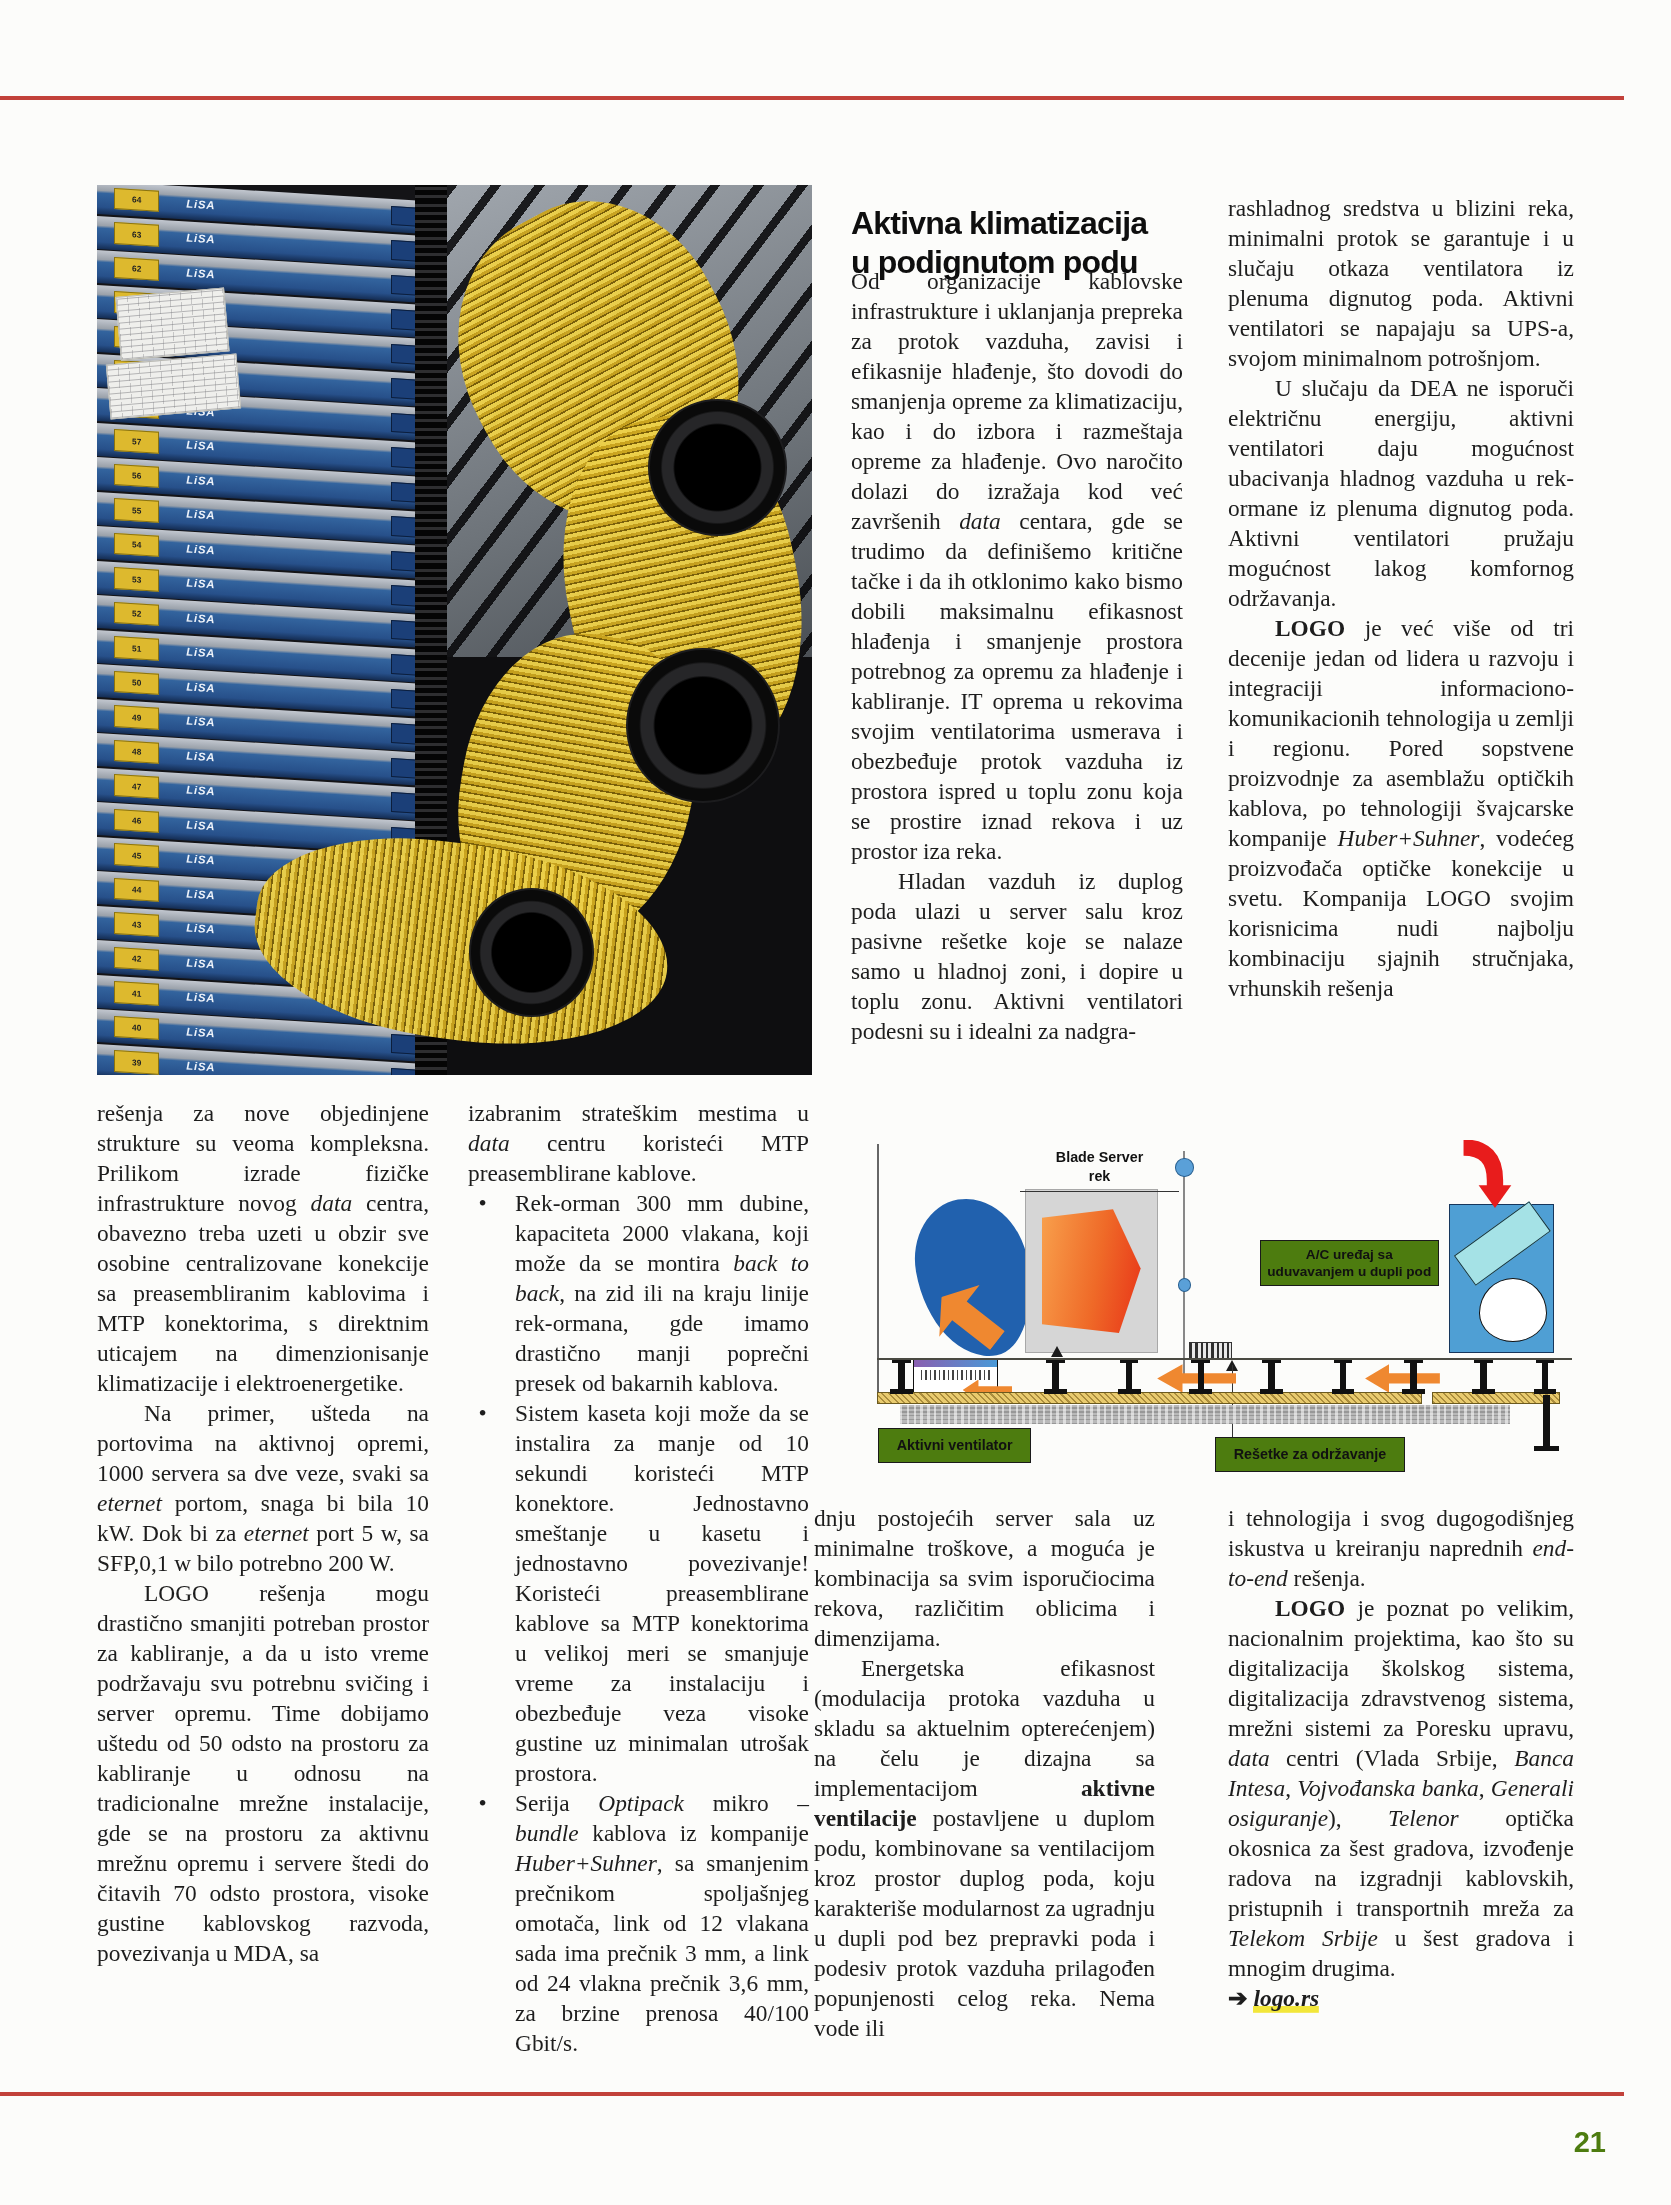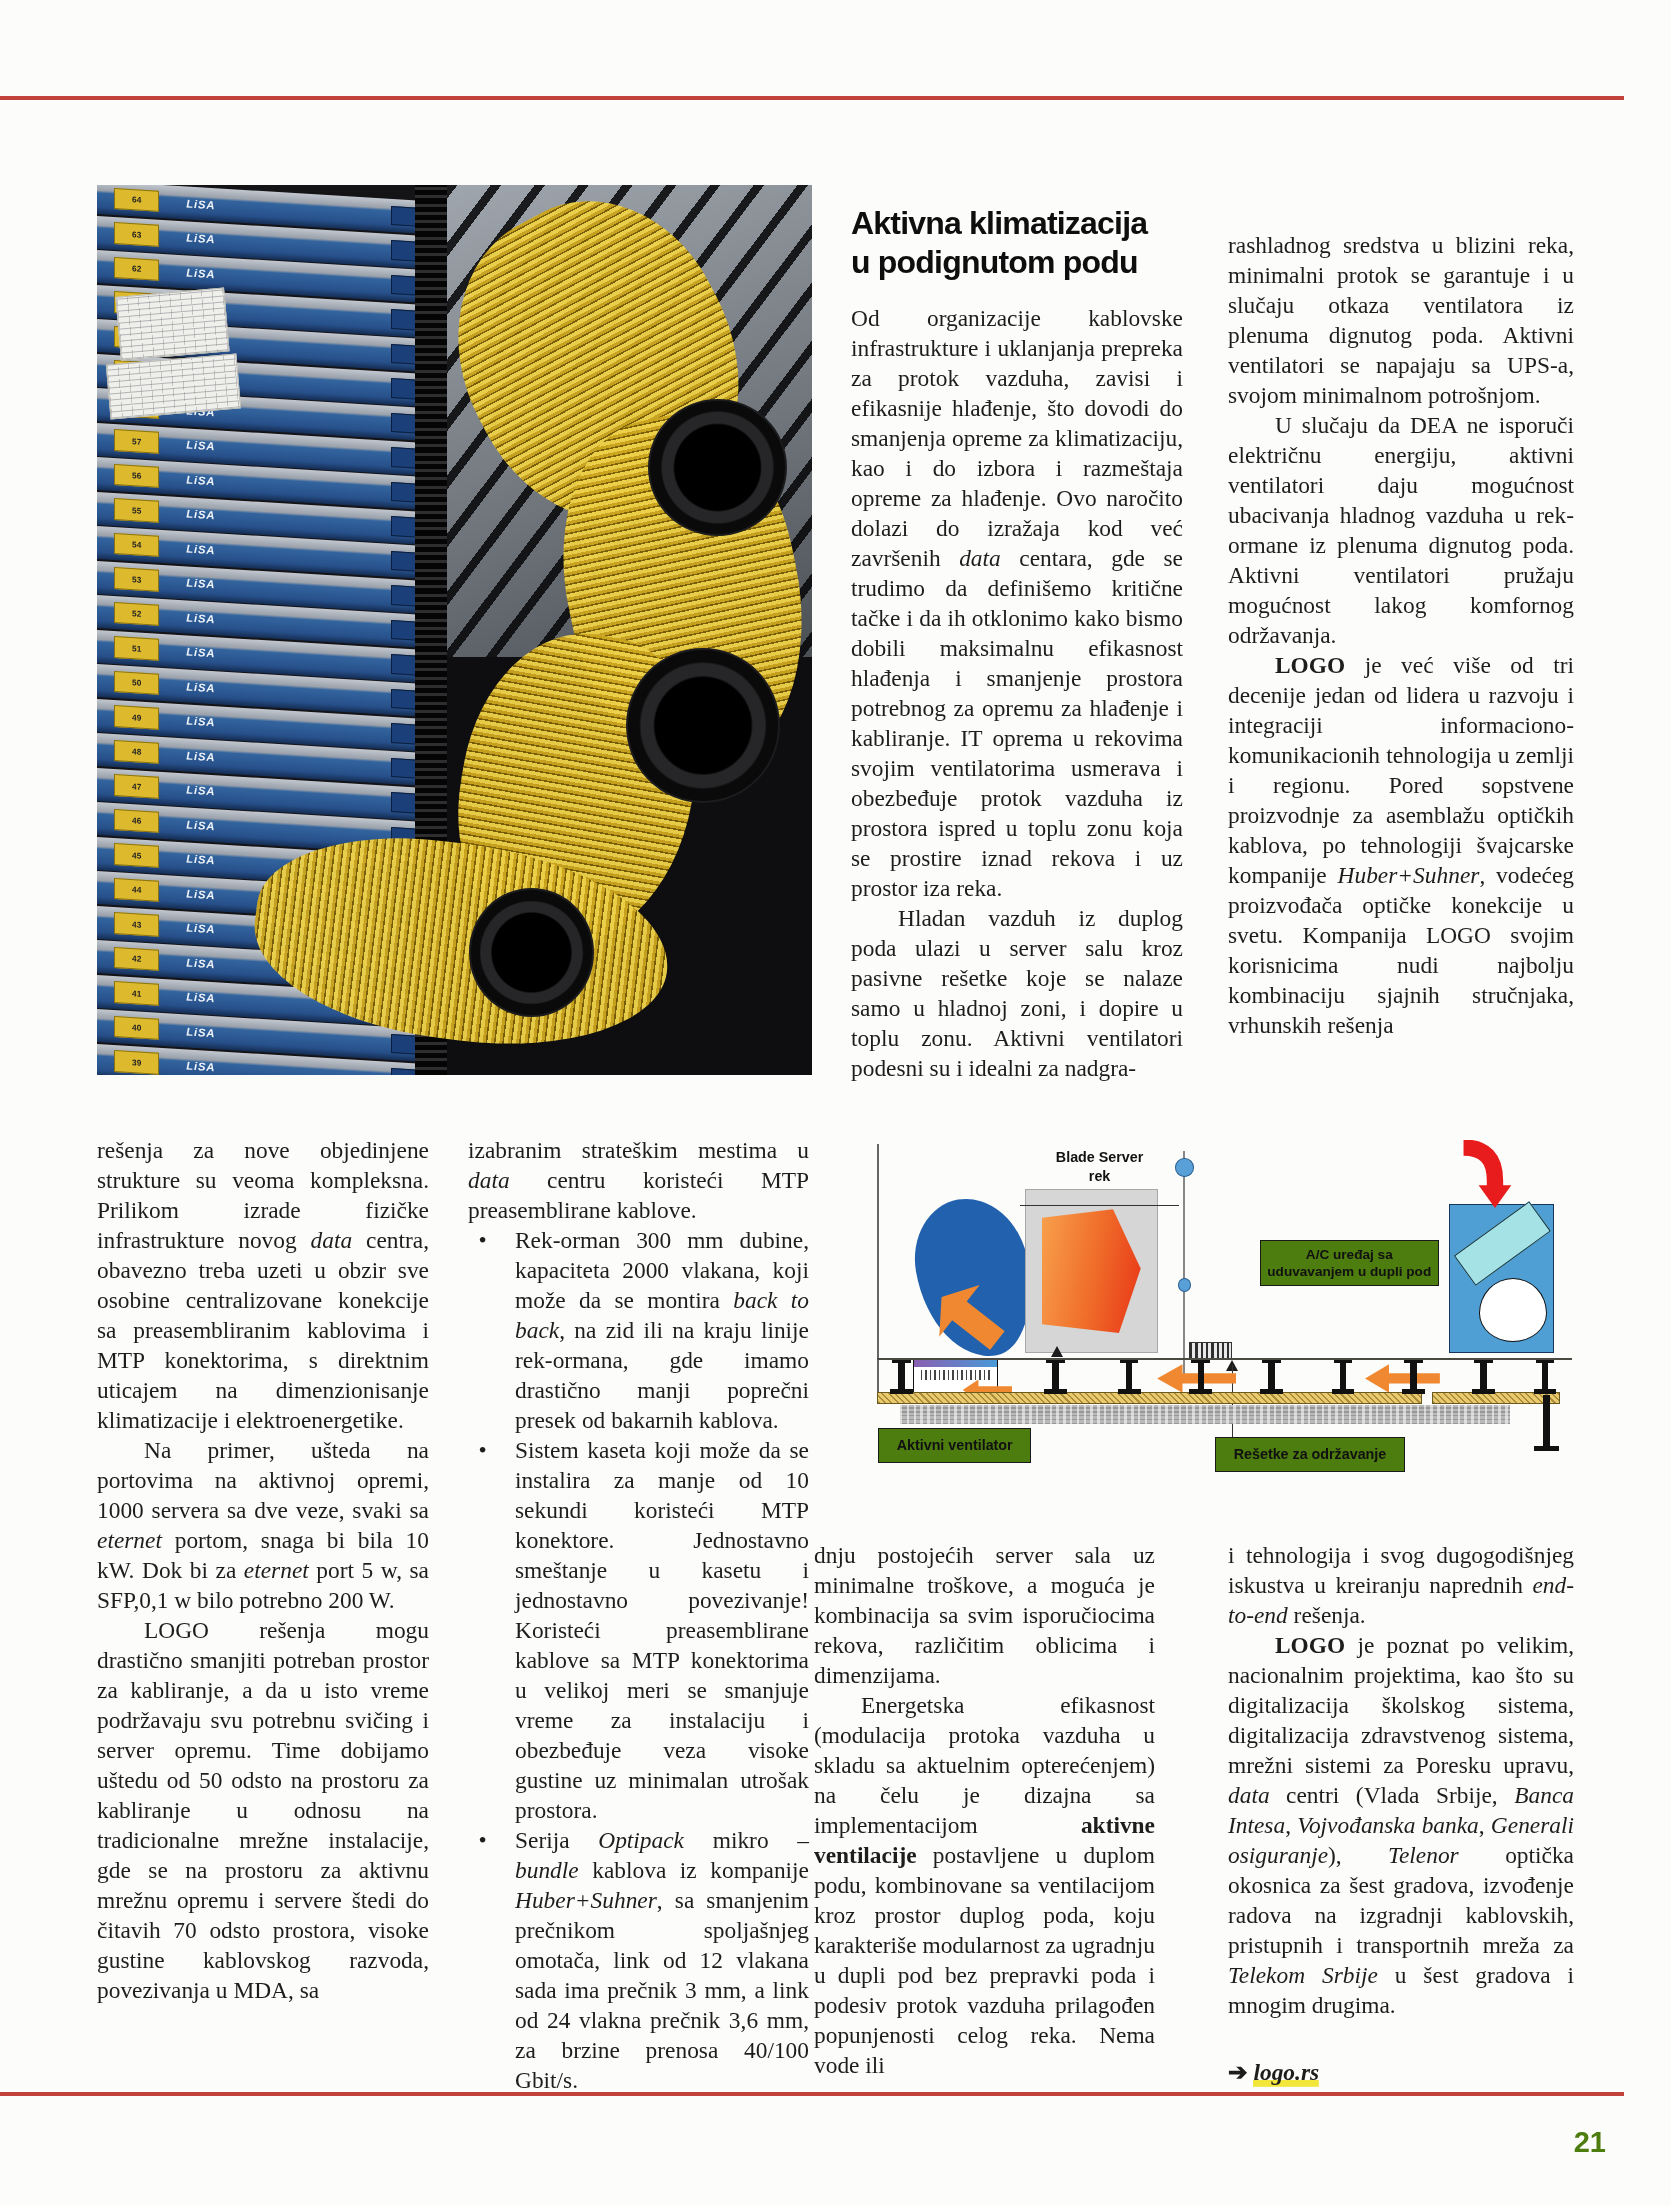--- a/index.html
+++ b/index.html
@@ -11,21 +11,21 @@
 
   
   .headline{position:absolute;left:851px;top:183px;width:370px;
             font-family:"Liberation Sans",sans-serif;font-weight:bold;
             font-size:32px;line-height:39px;letter-spacing:-0.8px;color:#0e0e0e;}
 
   
   .tcol{position:absolute;font-family:"Liberation Serif",serif;font-size:23.4px;line-height:30px;
         color:#1d1d1d;text-align:justify;}
   .tcol p{margin:0;text-indent:47px;}
-  .tcol p.ni{text-indent:0;margin-top:37px;}
+  .tcol p.ni{text-indent:0;}
   .tcol ul{margin:0;padding:0;list-style:none;}
   .tcol li{position:relative;padding-left:47px;font-family:Liberation Serif, serif;}
   .tcol li::before{content:"\2022";position:absolute;left:10.6px;top:0;}
   #col-t1{left:851px;top:266px;width:332px;height:813px;}
   #col-t2{left:1228px;top:193px;width:346px;height:886px;}
   #col-b1{left:97px;top:1098px;width:332px;height:990px;}
   #col-b2{left:468px;top:1098px;width:341px;height:990px;}
   #col-b3{left:814px;top:1503px;width:341px;height:587px;}
   #col-b4{left:1228px;top:1503px;width:346px;height:587px;}
   .linkline .arr{font-style:normal;font-family:"Liberation Sans",sans-serif;font-weight:bold;}
@@ -68,21 +68,21 @@
                             repeating-linear-gradient(90deg,rgba(120,120,125,.35) 0 0.8px,transparent 0.8px 10.6px);}
   #ph-card-1{left:3%;top:12%;width:15%;height:7%;transform:rotate(-5deg);}
   #ph-card-2{left:1.5%;top:19.5%;width:18%;height:6%;transform:rotate(-5deg);}
 
   
   .diagram{position:absolute;left:837px;top:1100px;width:748px;height:364px;font-family:"Liberation Sans",sans-serif;}
   .dg{position:absolute;}
   .dlabel{position:absolute;background:#4d7c0f;border:1.5px solid #1a1a1a;font-weight:bold;color:#111;
           text-align:center;line-height:1.3;padding:4.5px;}
   #dl-rack{left:24.5%;top:12%;width:20%;background:transparent;border:none;border-bottom:1.5px solid #333;
-           padding-bottom:20px;font-size:14.3px;}
+           padding-bottom:6px;font-size:14.3px;}
   #dl-ac{left:56.5%;top:38.5%;width:22.5%;font-size:13.6px;}
   #dl-fan{left:5.5%;top:90%;width:19%;font-size:14.3px;padding:7.5px 4.5px;}
   #dl-grid{left:50.5%;top:92.5%;width:24%;font-size:14.3px;padding:7.5px 4.5px;}
   #dg-bound{left:5.4%;top:12%;width:1.5px;height:69%;background:#666;}
   #dg-pole{left:46.3%;top:14%;width:1.5px;height:62%;background:#888;}
   .dg-dot{background:#5aa0d8;border:0.8px solid #2a6090;border-radius:50%;}
   #dg-dot1{left:45.2%;top:16%;width:2.2%;height:4.6%;}
   #dg-dot2{left:45.6%;top:49%;width:1.5%;height:3.2%;}
   #dg-rack{left:25.2%;top:24.5%;width:17.5%;height:44.5%;background:#d6d6d6;border:0.8px solid #a8a8a8;}
   #dg-heat{left:27.4%;top:30%;width:13.2%;height:34%;

